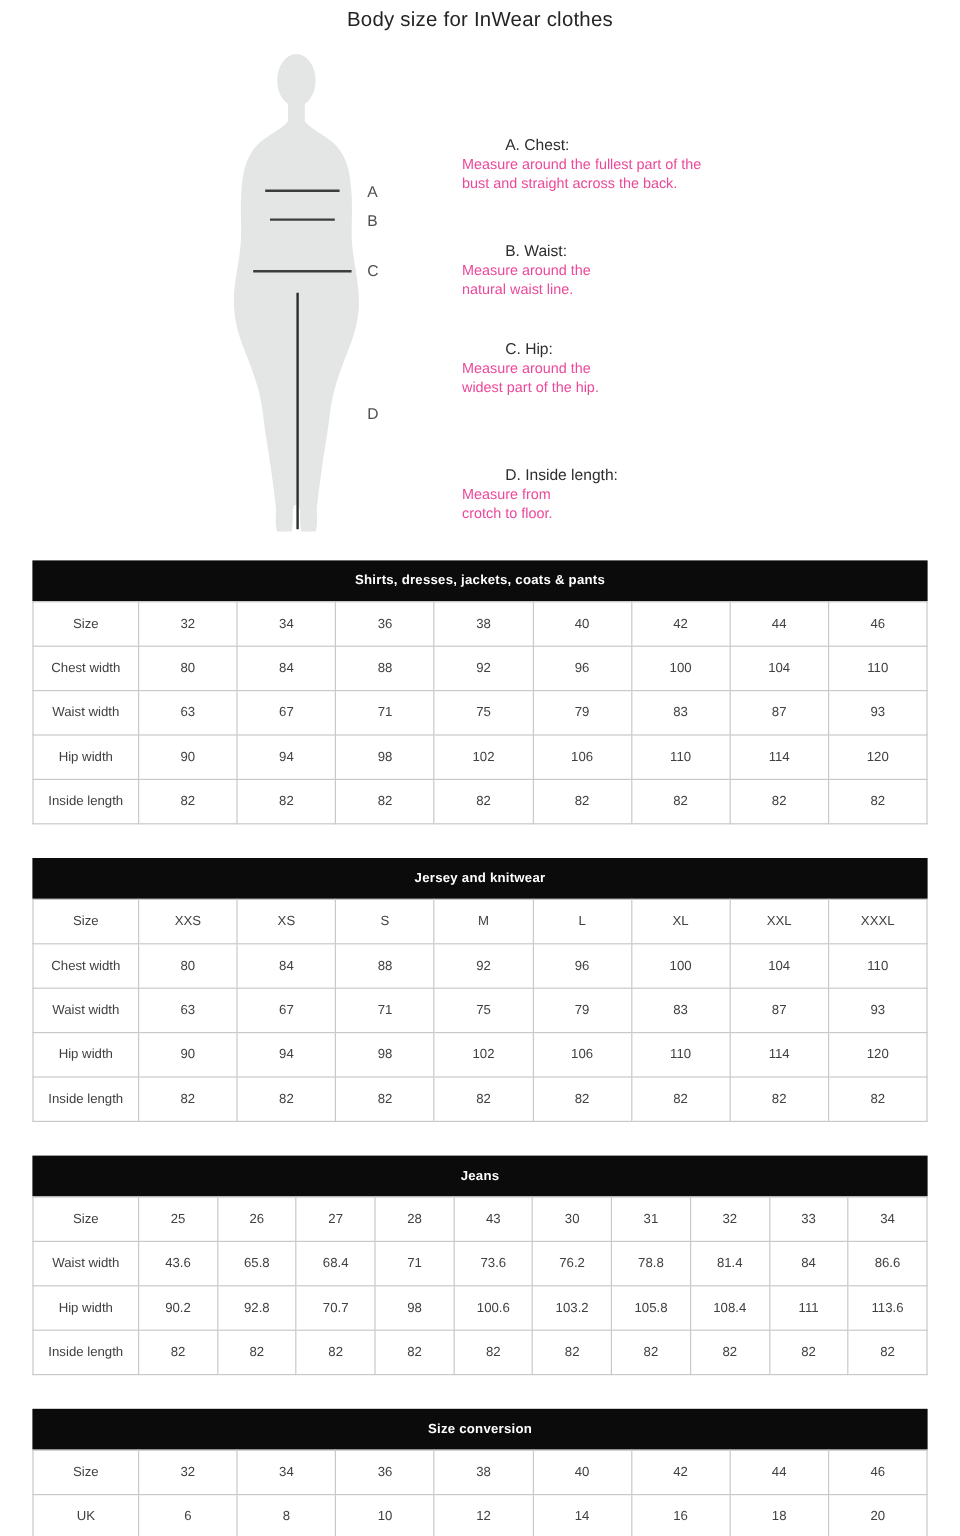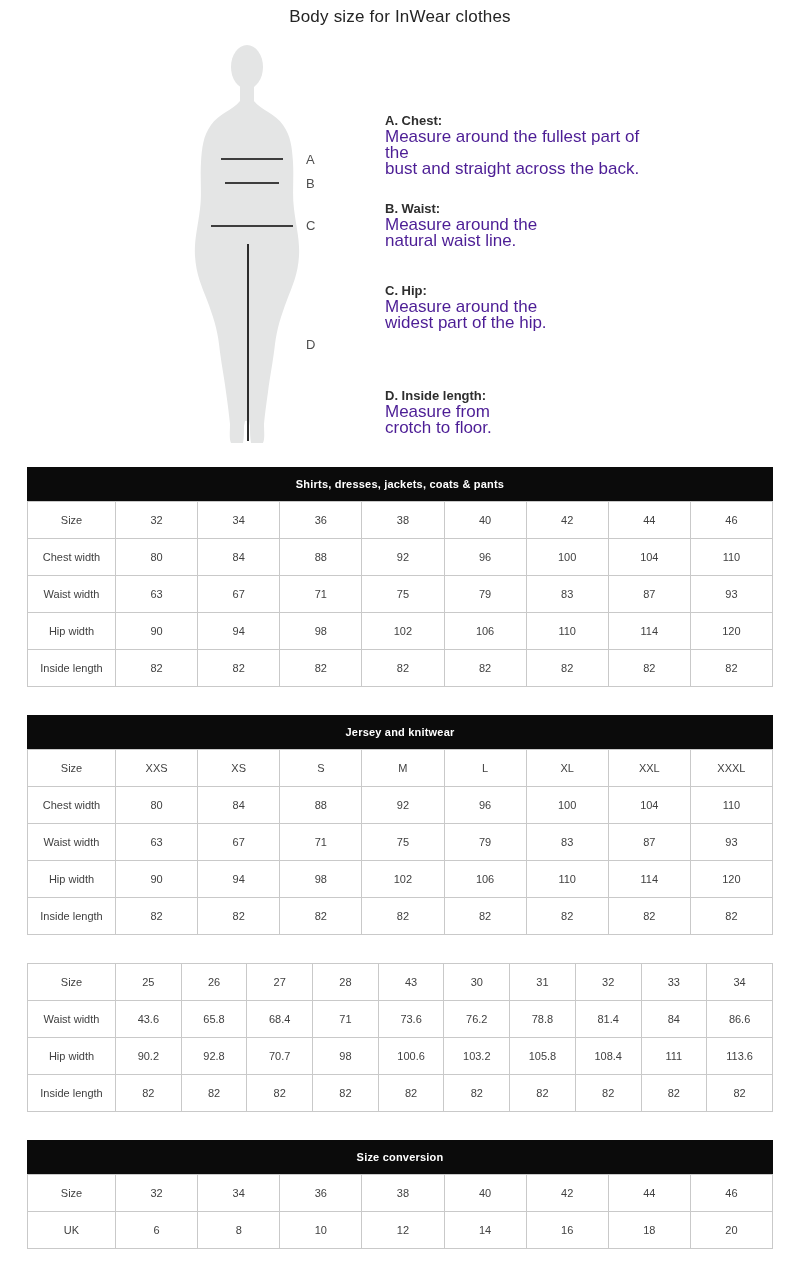--- a/index.html
+++ b/index.html
@@ -22,22 +22,22 @@
   }
   .marker-a{top:124px;}
   .marker-b{top:148px;}
   .marker-c{top:190px;}
   .marker-d{top:309px;}
   .note{position:absolute;left:385px;width:280px;}
   .note-a{top:85px;}
   .note-b{top:173px;}
   .note-c{top:255px;}
   .note-d{top:360px;}
-  .note-heading{font-size:13px;font-weight:bold;color:#2e2e2e;line-height:16px;}
-  .note-body{font-size:17px;color:#4c1d95;line-height:16px;white-space:pre-line;}
+  .note-heading{font-size:13px;font-weight:normal;color:#2e2e2e;line-height:16px;margin-left:36px;}
+  .note-body{font-size:12px;color:#ec4899;line-height:16px;white-space:pre-line;}
   
   .tables{padding:0 27px;}
   .size-table{width:746px;margin:0 0 28px 0;}
   .band{
     background:#0b0b0b;color:#ffffff;height:34px;line-height:34px;
     text-align:center;font-size:11px;font-weight:bold;letter-spacing:.2px;
   }
   .size-table table{
     width:100%;border-collapse:collapse;table-layout:fixed;
   }
@@ -258,20 +258,21 @@
               <td>82</td>
               <td>82</td>
               <td>82</td>
               <td>82</td>
               <td>82</td>
             </tr>
           </tbody>
         </table>
       </div>
       <div class="size-table">
+        <div class="band">Jeans</div>
         <table>
           <colgroup>
             <col style="width: 88px;">
             <col>
             <col>
             <col>
             <col>
             <col>
             <col>
             <col>

